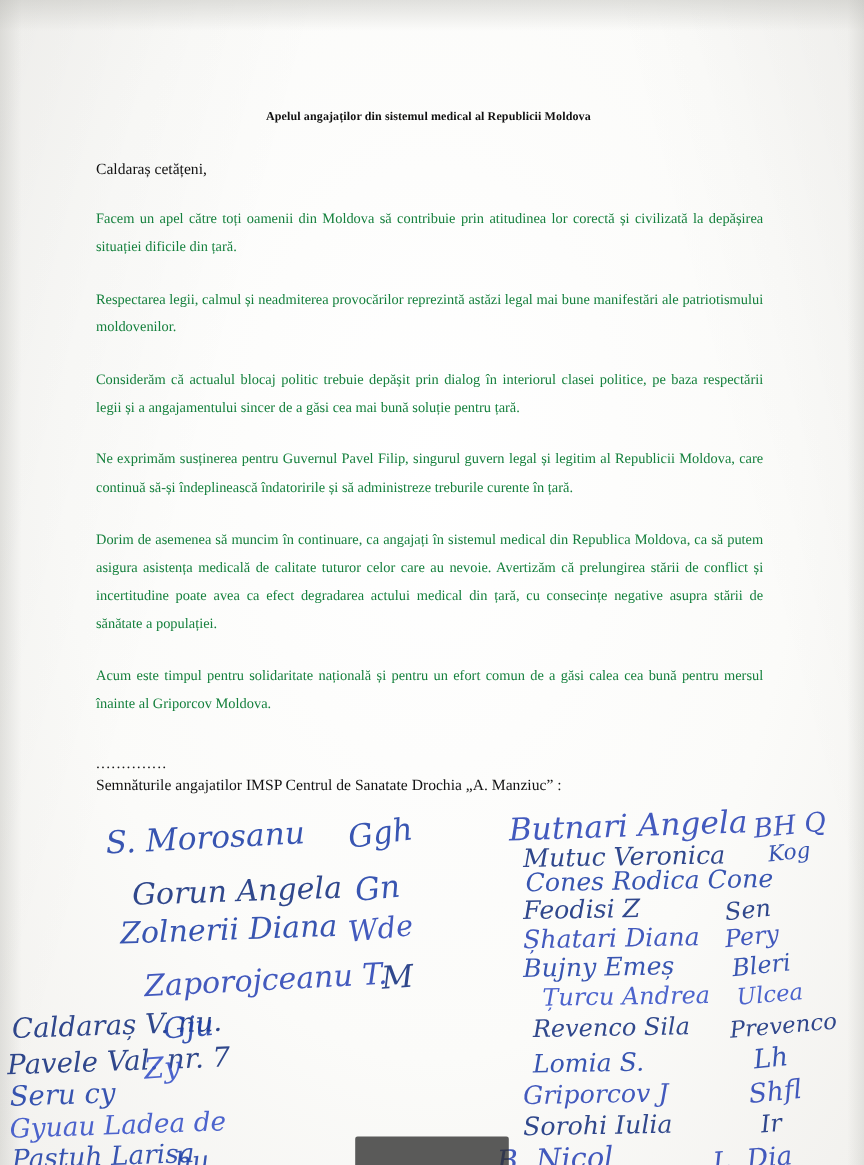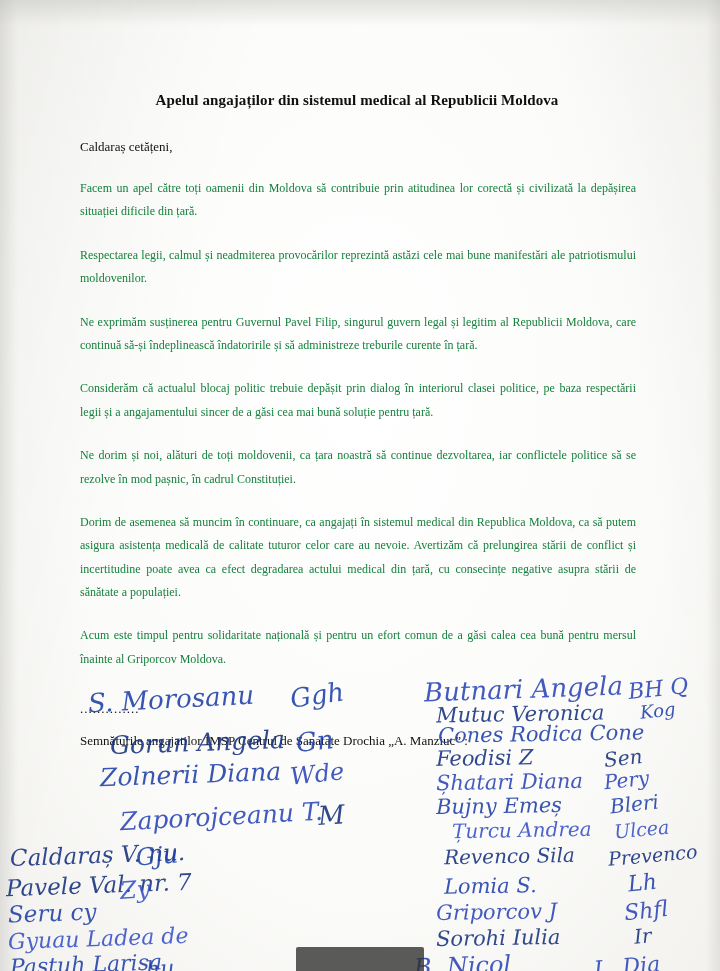--- a/index.html
+++ b/index.html
@@ -44,21 +44,21 @@
 
   .doc {
     position: absolute;
     left: 78px;
     top: 92px;
     width: 558px;
   }
   .doc-title {
     text-align: center;
     font-weight: bold;
-    font-size: 15px;
+    font-size: 10px;
     letter-spacing: 0.1px;
     color: #101010;
     margin: 0 0 30px 0;
   }
   .salutation {
     font-size: 13px;
     color: #121212;
     margin: 0 0 22px 2px;
   }
   .para {
@@ -75,21 +75,21 @@
   }
   .dots {
     font-size: 13px;
     color: #151515;
     letter-spacing: 1px;
     line-height: 0.6;
   }
   .sig-caption {
     font-size: 13px;
     color: #121212;
-    margin-top: 20px;
+    margin-top: 6px;
   }
 
   
   .sigs {
     position: absolute;
     left: 0;
     top: 672px;
     width: 720px;
     height: 299px;
   }
@@ -130,24 +130,23 @@
 <div class="page">
   <div class="paper-bg"></div>
   <div class="scan-edge-top"></div>
   <div class="scan-edge-left"></div>
   <div class="scan-edge-right"></div>
 
   <div class="doc">
     <h1 class="doc-title">Apelul angajaților din sistemul medical al Republicii Moldova</h1>
     <p class="salutation">Caldaraș cetățeni,</p>
     <p class="para">Facem un apel către toți oamenii din Moldova să contribuie prin atitudinea lor corectă și civilizată la depășirea situației dificile din țară.</p>
-    <p class="para">Respectarea legii, calmul și neadmiterea provocărilor reprezintă astăzi cele mai bune manifestări ale patriotismului moldovenilor.</p>
+    <p class="para">Respectarea legii, calmul și neadmiterea provocărilor reprezintă astăzi legal mai bune manifestări ale patriotismului moldovenilor.</p>
+    <p class="para">Considerăm că actualul blocaj politic trebuie depășit prin dialog în interiorul clasei politice, pe baza respectării legii și a angajamentului sincer de a găsi cea mai bună soluție pentru țară.</p>
     <p class="para">Ne exprimăm susținerea pentru Guvernul Pavel Filip, singurul guvern legal și legitim al Republicii Moldova, care continuă să-și îndeplinească îndatoririle și să administreze treburile curente în țară.</p>
-    <p class="para">Considerăm că actualul blocaj politic trebuie depășit prin dialog în interiorul clasei politice, pe baza respectării legii și a angajamentului sincer de a găsi cea mai bună soluție pentru țară.</p>
-    <p class="para">Ne dorim și noi, alături de toți moldovenii, ca țara noastră să continue dezvoltarea, iar conflictele politice să se rezolve în mod pașnic, în cadrul Constituției.</p>
     <p class="para">Dorim de asemenea să muncim în continuare, ca angajați în sistemul medical din Republica Moldova, ca să putem asigura asistența medicală de calitate tuturor celor care au nevoie. Avertizăm că prelungirea stării de conflict și incertitudine poate avea ca efect degradarea actului medical din țară, cu consecințe negative asupra stării de sănătate a populației.</p>
     <p class="para">Acum este timpul pentru solidaritate națională și pentru un efort comun de a găsi calea cea bună pentru mersul înainte al Griporcov Moldova.</p>
 
     <div class="sig-header">
       <div class="dots">..............</div>
       <div class="sig-caption">Semnăturile angajatilor IMSP Centrul de Sanatate Drochia „A. Manziuc” :</div>
     </div>
   </div>
 
   <div class="sigs">

